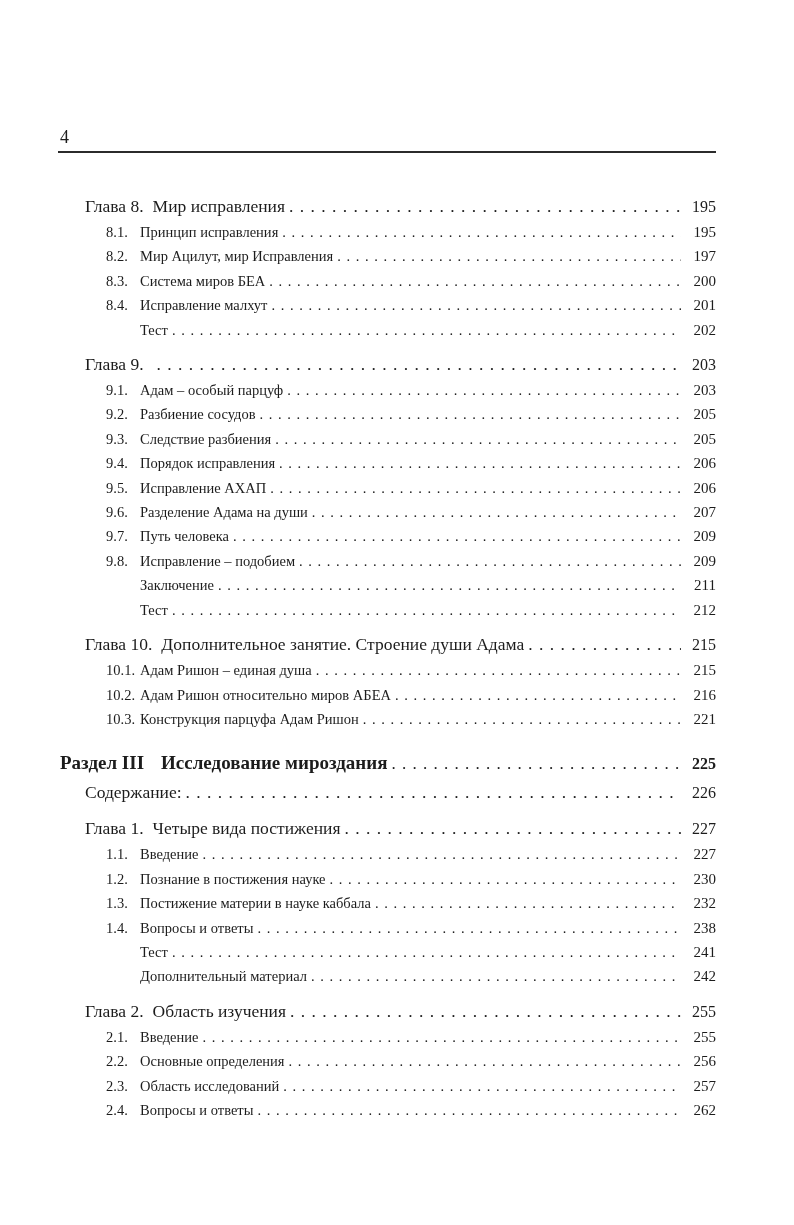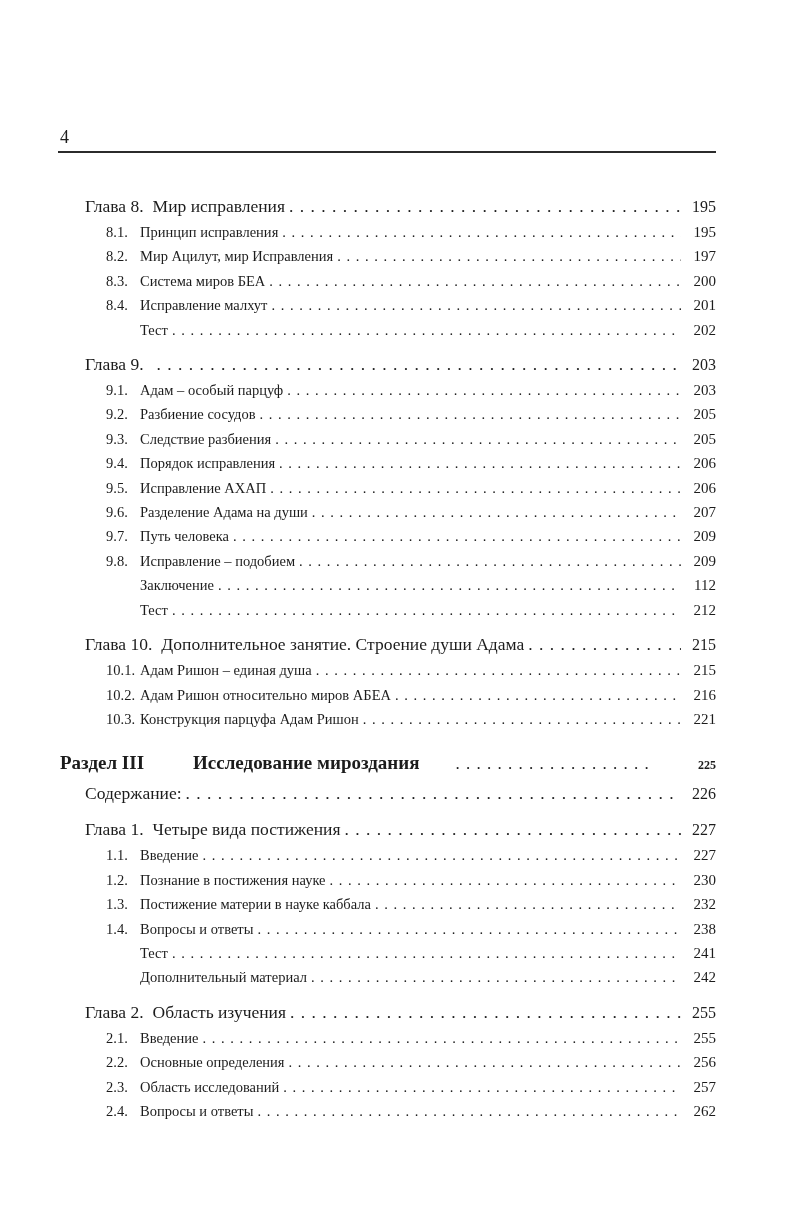--- a/index.html
+++ b/index.html
@@ -79,25 +79,24 @@
     line-height: 24.4px;
     padding-left: 82px;
   }
   
   .row.part {
     font-size: 19px;
     line-height: 30px;
     padding-left: 2px;
     margin-top: 17px;
     font-weight: bold;
-    gap: 32px;
   }
   .row.part .num { margin-right: 17px; }
   .row.part .leader { font-weight: normal; font-size: 17px; }
-  .row.part .pagenum { font-size: 12px; }
+  .row.part .pagenum { font-size: 16px; }
   
   .row.contents {
     font-size: 17.5px;
     line-height: 27px;
     padding-left: 27px;
     margin-top: 0;
     margin-bottom: 3px;
   }
 </style>
 </head>
@@ -193,21 +192,21 @@
         </div>
         <div class="row sub">
           <span class="num">9.8.</span>
           <span class="title">Исправление – подобием</span>
           <span class="leader"></span>
           <span class="pagenum">209</span>
         </div>
         <div class="row plain">
           <span class="title">Заключение</span>
           <span class="leader"></span>
-          <span class="pagenum">112</span>
+          <span class="pagenum">211</span>
         </div>
         <div class="row plain">
           <span class="title">Тест</span>
           <span class="leader"></span>
           <span class="pagenum">212</span>
         </div>
         <div class="row chapter">
           <span class="num">Глава 10.</span>
           <span class="title">Дополнительное занятие. Строение души Адама</span>
           <span class="leader"></span>

